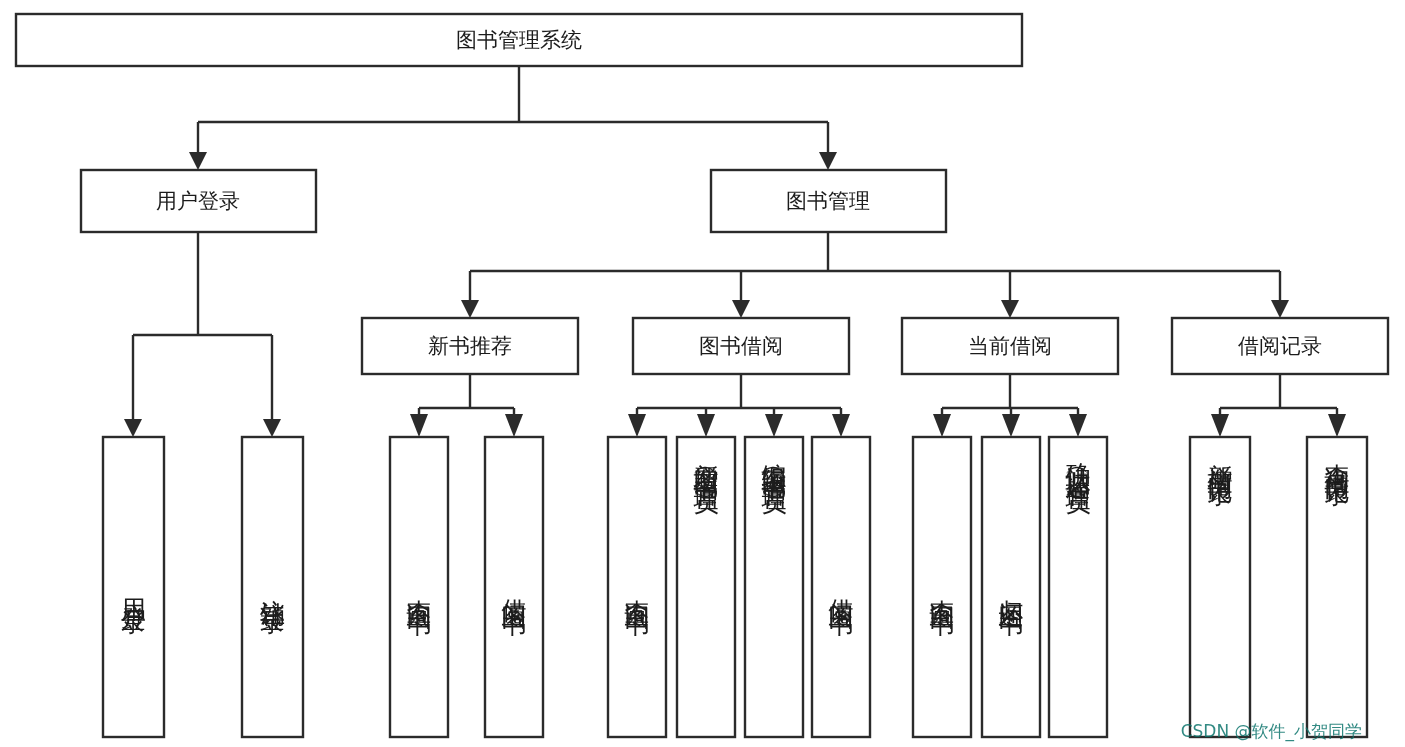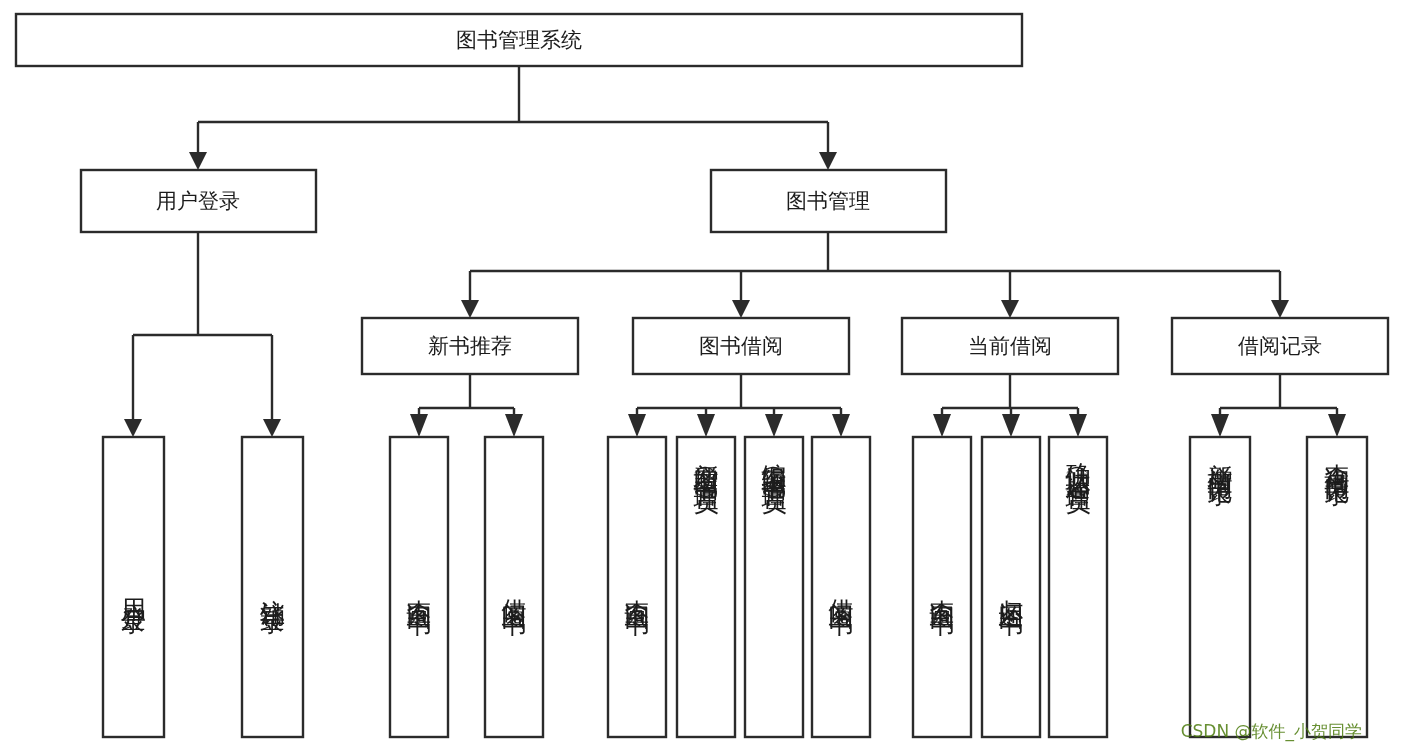--- a/index.html
+++ b/index.html
@@ -64,21 +64,21 @@
     letter-spacing: 4px;
     color: #1c1c1c;
     white-space: nowrap;
   }
   .watermark {
     position: absolute;
     right: 8px;
     bottom: 4px;
     font-family: "DejaVu Sans", "Liberation Sans", sans-serif;
     font-size: 17px;
-    color: #4d7c0f;
+    color: #0f766e;
     white-space: nowrap;
     opacity: 0.85;
   }
 </style>
 </head>
 <body>
 
 <div id="diagram-root">
 
   <svg class="canvas" viewBox="0 0 1405 747" xmlns="http://www.w3.org/2000/svg">

